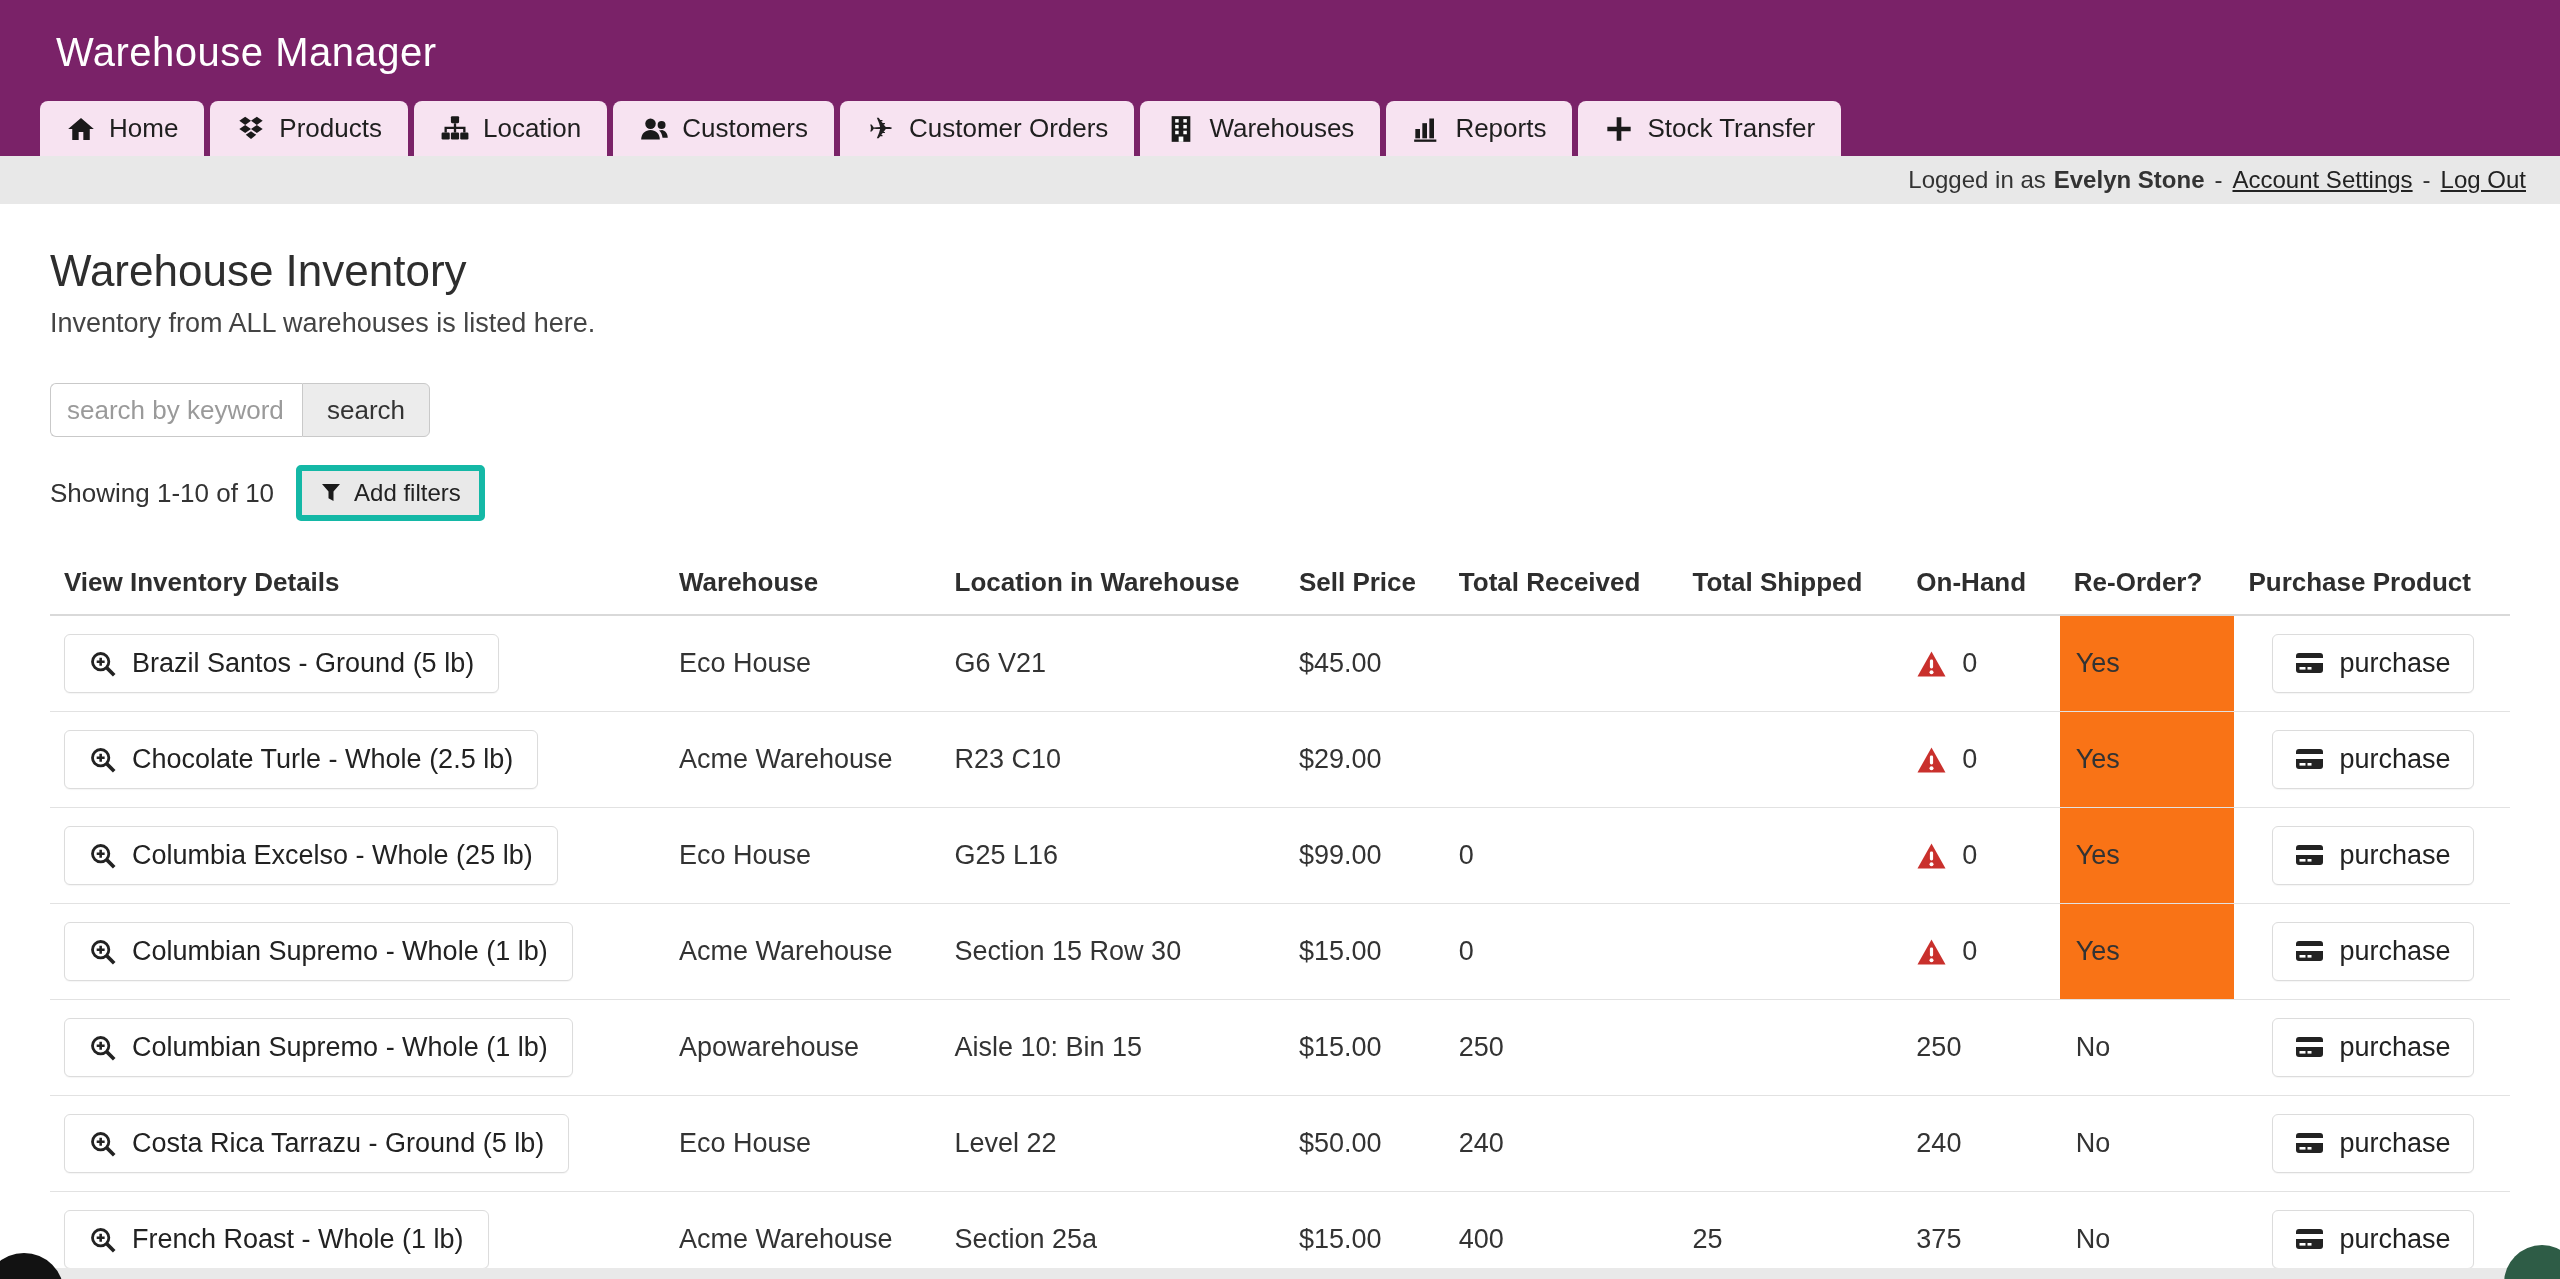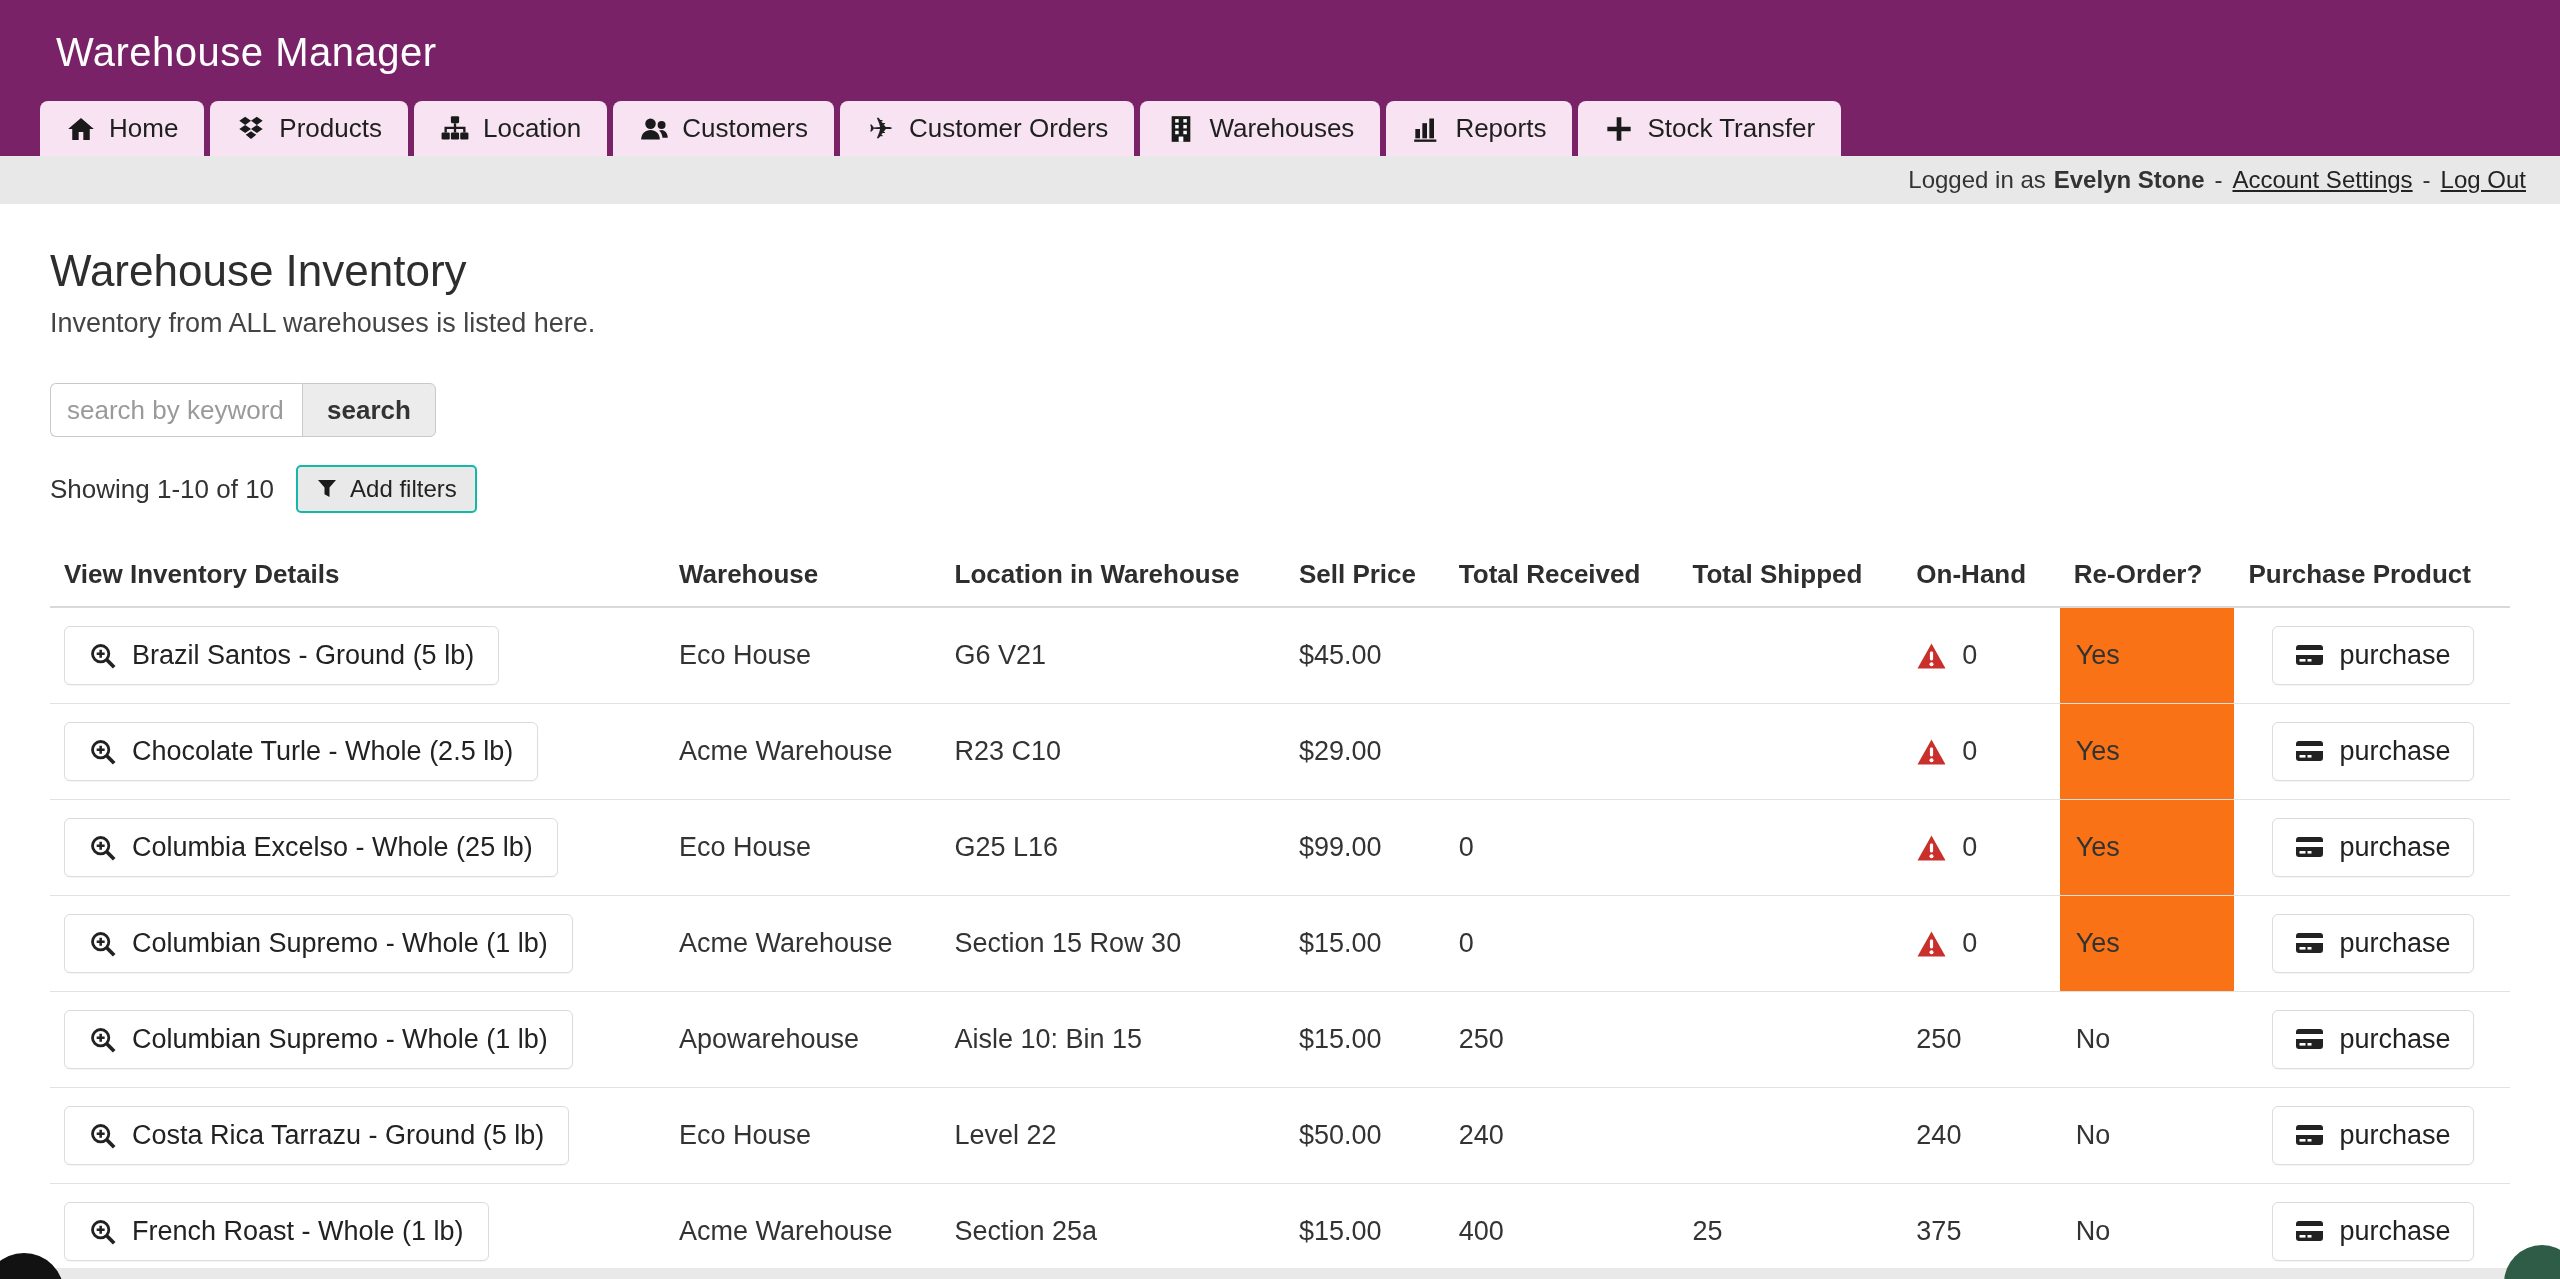--- a/index.html
+++ b/index.html
@@ -99,29 +99,28 @@
   .search-btn {
     height: 54px;
     padding: 0 24px;
     background: #ececec;
     border: 1px solid #c9c9c9;
     border-radius: 0 6px 6px 0;
     font-size: 26px;
     font-family: inherit;
     color: #333;
     cursor: pointer;
-    font-weight: bold;
   }
 
   .list-meta { display: flex; align-items: center; gap: 22px; margin-bottom: 30px; }
   .showing-text { font-size: 26px; color: #333; }
   .add-filters-btn {
     display: inline-flex; align-items: center; gap: 12px;
     background: #e9e9e9;
-    border: 2px solid #14b8a6;
+    border: 6px solid #14b8a6;
     border-radius: 5px;
     padding: 8px 18px;
     font-size: 24px;
     font-family: inherit;
     color: #222;
     cursor: pointer;
   }
   .add-filters-btn svg { width: 22px; height: 22px; }
 
   

